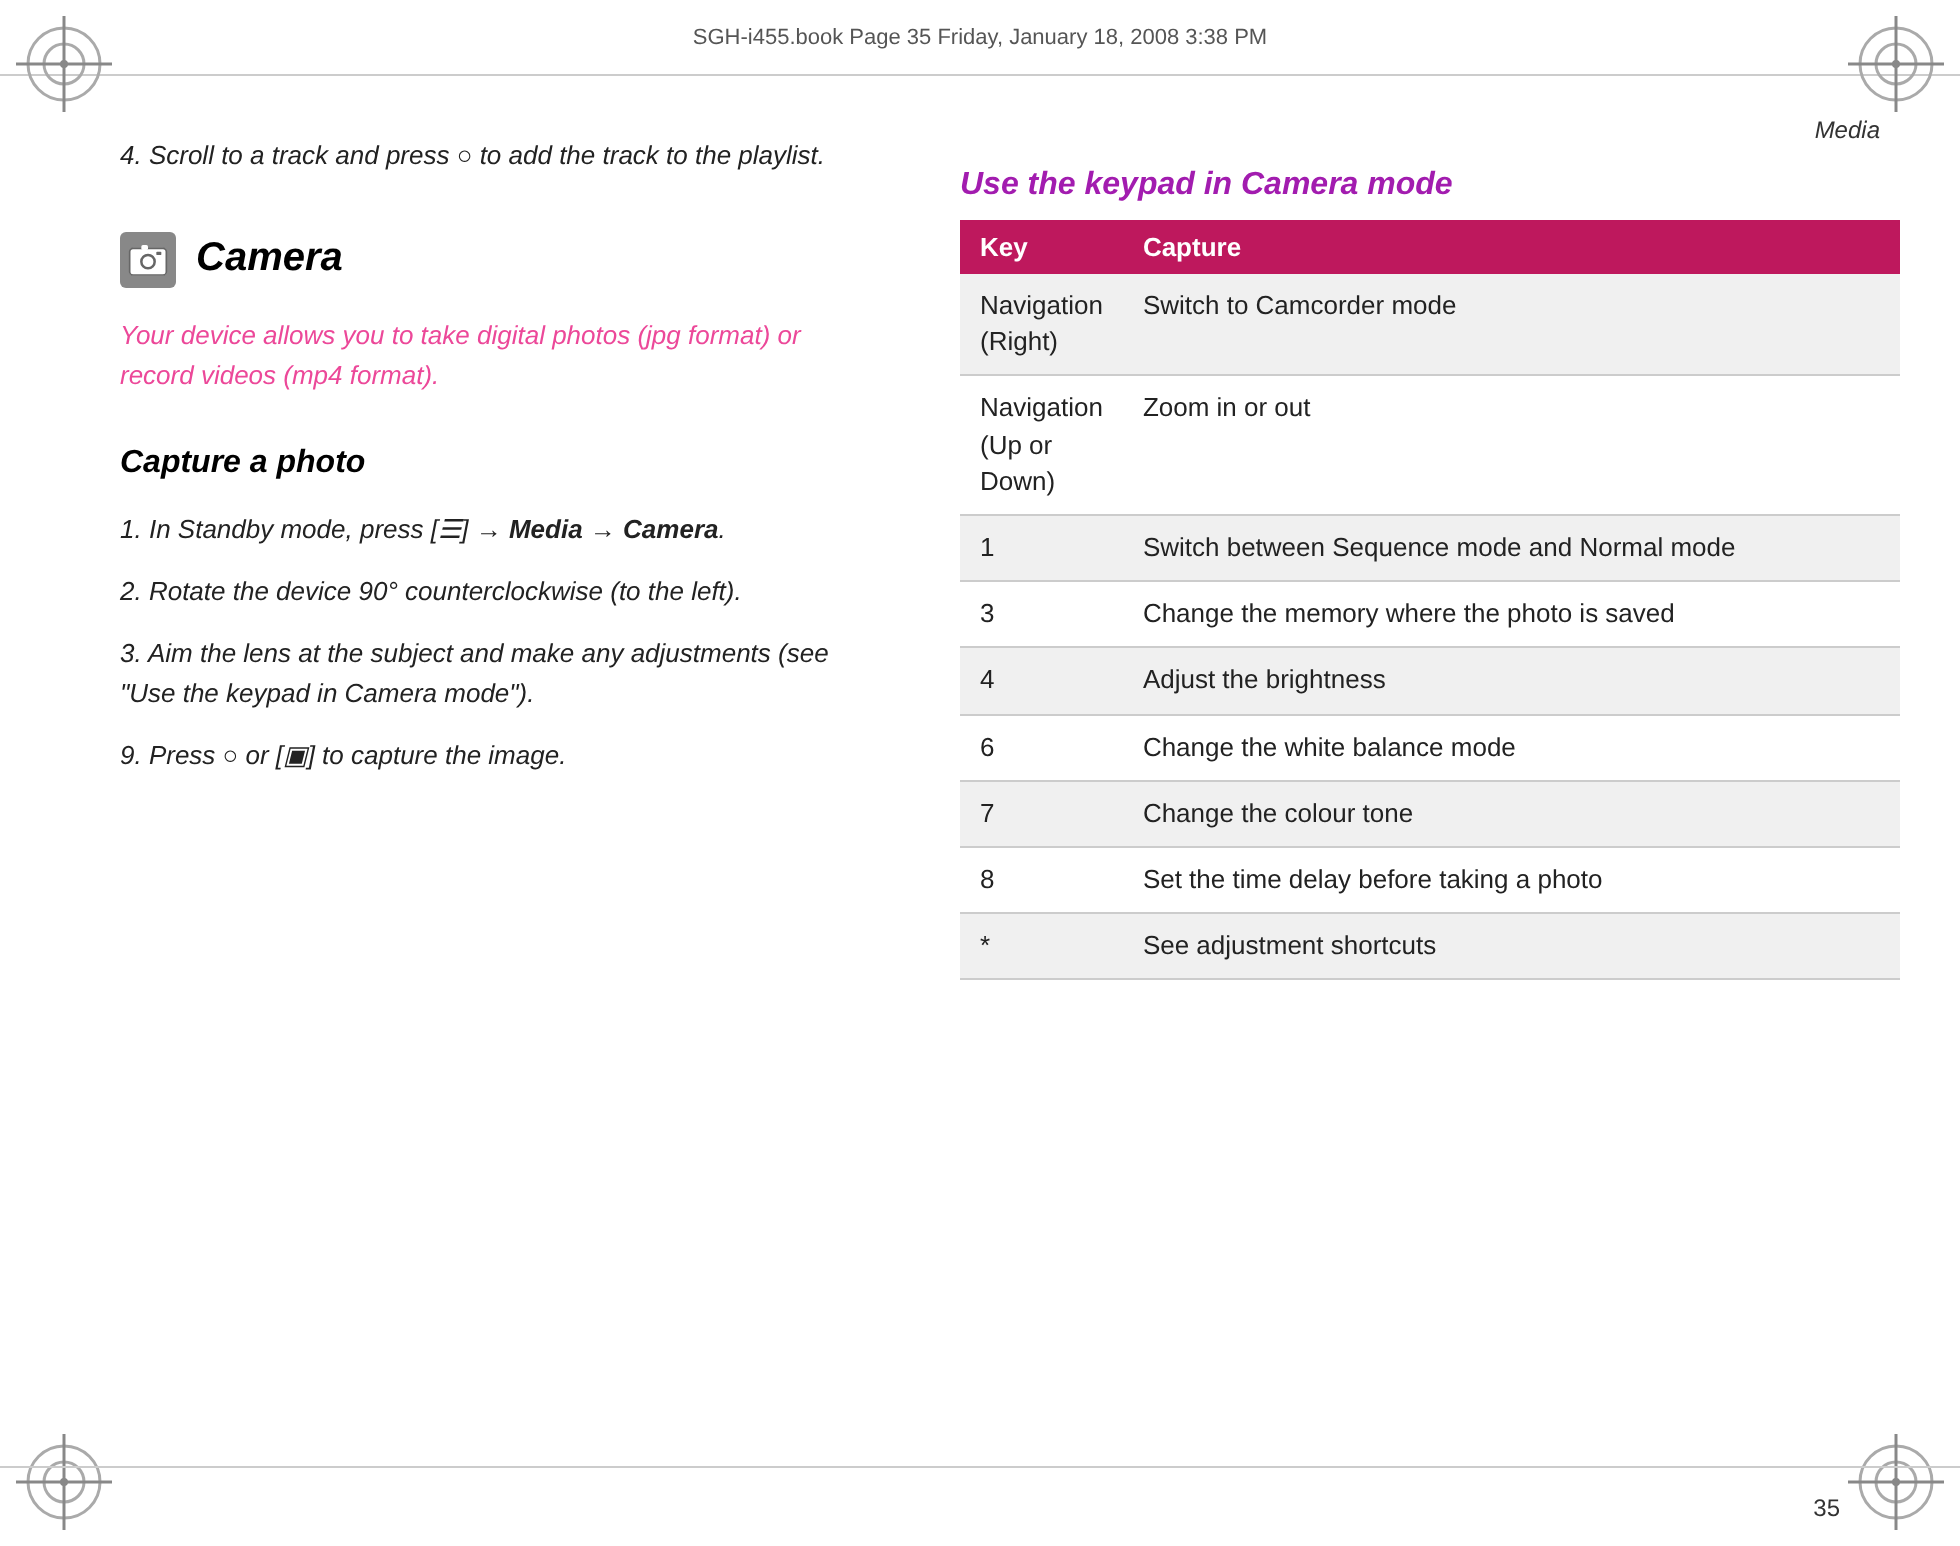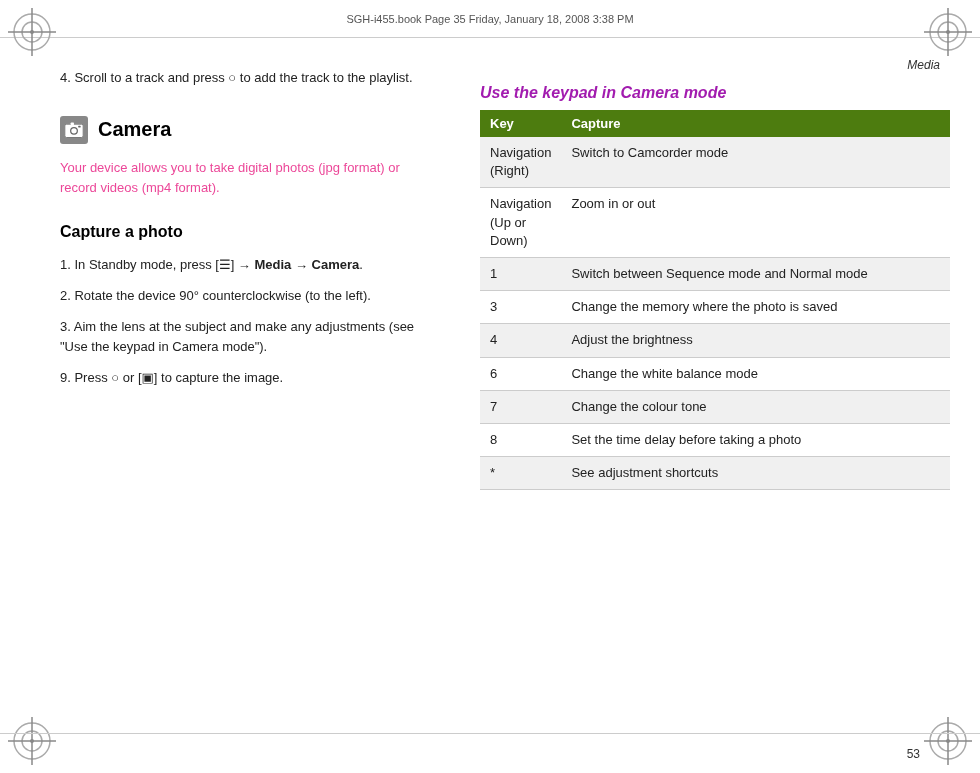--- a/index.html
+++ b/index.html
@@ -56,20 +56,21 @@
       left: 0;
       right: 0;
       display: flex;
       flex-direction: row;
     }
 
     
     .left-col {
       flex: 0 0 460px;
       padding: 30px 30px 20px 60px;
+      font-style: italic;
     }
 
     
     .right-col {
       flex: 1;
       padding: 20px 30px 20px 20px;
     }
 
     
     .section-header-right {
@@ -155,21 +156,21 @@
       font-style: italic;
     }
 
     .keypad-table {
       width: 100%;
       border-collapse: collapse;
       font-size: 13px;
     }
 
     .keypad-table th {
-      background: #4d7c0f;
+      background: #be185d;
       color: #fff;
       font-weight: bold;
       padding: 6px 10px;
       text-align: left;
       font-size: 13px;
     }
 
     .keypad-table td {
       padding: 7px 10px;
       vertical-align: top;
@@ -361,14 +362,14 @@
             <td class="key-col">*</td>
             <td>See adjustment shortcuts</td>
           </tr>
         </tbody>
     </table>
 
   </div>
 </div>
 
 <div class="bottom-bar">
-  <span class="page-num">53</span>
+  <span class="page-num">35</span>
 </div>
 
 </body></html>

